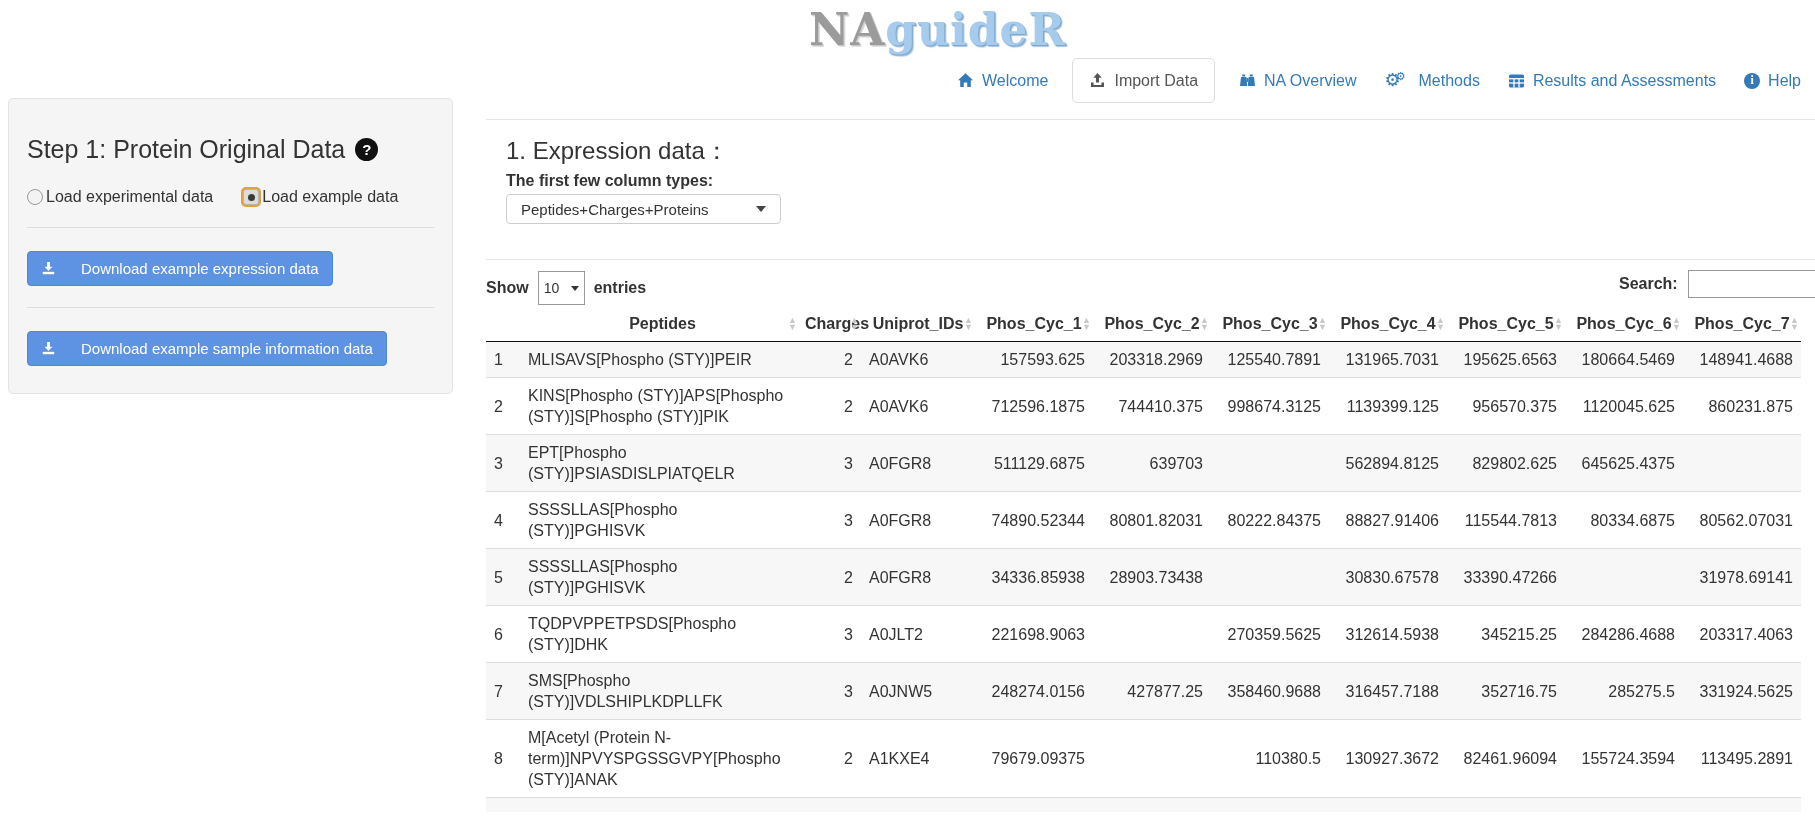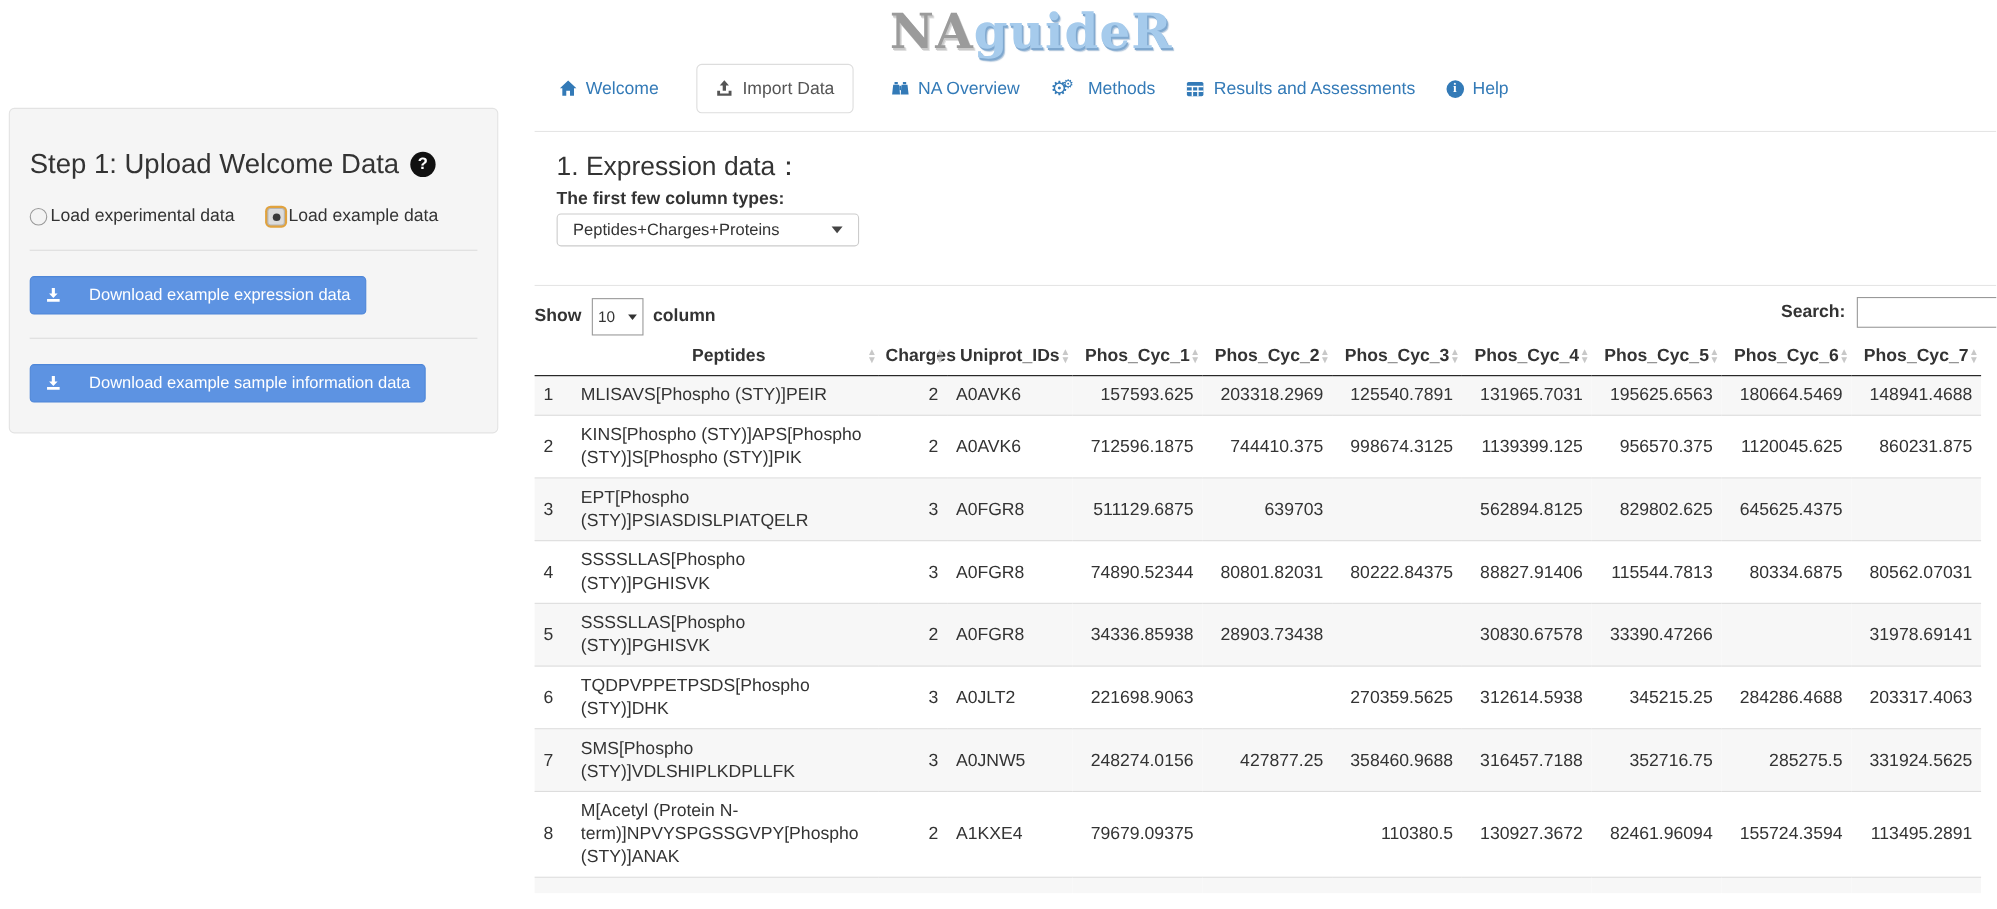--- a/index.html
+++ b/index.html
@@ -9,23 +9,23 @@
     background:#fff; font-family:"Liberation Sans", sans-serif; color:#333;
   }
 
   
   #logo-row { position:absolute; top:4px; left:0; width:100%; text-align:center; padding-left:60px; }
   .logo-text { font-family:"DejaVu Serif", serif; font-weight:bold; font-size:44px; letter-spacing:1px; }
   .logo-gray { color:#9b9b9b; text-shadow:1px 1px 0 #c9c9c9, 2px 2px 0 rgba(0,0,0,.12); }
   .logo-blue { color:#a6cbec; text-shadow:1px 1px 0 #7fa8cf, 2px 2px 1px rgba(92,136,181,.5); }
 
   
-  #nav { position:absolute; top:58px; left:0; width:100%; display:flex; justify-content:center; align-items:stretch; height:45px; padding-left:64px; }
+  #nav { position:absolute; top:58px; left:0; width:100%; display:flex; justify-content:flex-end; align-items:stretch; height:45px; padding-left:64px; }
   .nav-item { display:flex; align-items:center; gap:8px; margin:0 14px; color:#337ab7; font-size:16px; cursor:pointer; white-space:nowrap; }
-  .nav-item.active { background:#fff; border:1px solid #ddd; border-radius:5px; padding:0 16px; margin:0 20px; color:#555; }
+  .nav-item.active { background:#fff; border:1px solid #ddd; border-radius:5px; padding:0 16px; margin:0 10px; color:#555; }
   .nav-item svg { display:block; }
   .gear-glyphs { font-size:18px; line-height:1; position:relative; top:-1px; }
   .gear-small { font-size:11px; position:relative; left:-5px; top:-6px; }
   .info-circle { width:16px; height:16px; border-radius:50%; background:#337ab7; color:#fff; font-size:12px; font-weight:bold; display:inline-flex; align-items:center; justify-content:center; font-family:"Liberation Serif", serif; }
 
   
   #sidebar { position:absolute; left:8px; top:98px; width:445px; height:296px; background:#f5f5f5; border:1px solid #e3e3e3; border-radius:5px; padding:0 18px; }
   .sb-title { margin-top:36px; font-size:25px; color:#333; display:flex; align-items:center; gap:10px; }
   .q-icon { width:23px; height:23px; border-radius:50%; background:#111; color:#fff; font-size:15px; font-weight:bold; display:inline-flex; align-items:center; justify-content:center; flex:0 0 auto; }
   .radio-row { margin-top:24px; display:flex; align-items:center; font-size:16px; color:#333; }
@@ -126,21 +126,21 @@
       <span>Results and Assessments</span>
     </div>
     <div class="nav-item">
       <span class="info-circle">i</span>
       <span>Help</span>
     </div>
   </div>
 
   <div id="sidebar">
     <div class="sb-title">
-      <span>Step 1: Upload Welcome Data</span>
+      <span>Step 1: Protein Original Data</span>
       <span class="q-icon">?</span>
     </div>
     <div class="radio-row">
       <label class="radio-opt">
         <span class="radio-circle"></span>
         <span>Load experimental data</span>
       </label>
       <label class="radio-opt">
         <span class="radio-checked-wrap">
             <span class="radio-dot"></span>
@@ -179,21 +179,21 @@
       <span class="caret-down"></span>
     </div>
     <hr class="main-hr" id="hr-mid">
 
     <div id="show-group">
       <span>Show</span>
       <span id="length-select">
         <span>10</span>
         <span class="mini-caret"></span>
       </span>
-      <span>column</span>
+      <span>entries</span>
     </div>
     <div id="search-group">
       <span>Search:</span>
       <input id="search-input" type="text" value="" style="">
     </div>
 
     <table id="data-table">
       <colgroup>
         <col style="width:34px">
           <col style="width:279px">

